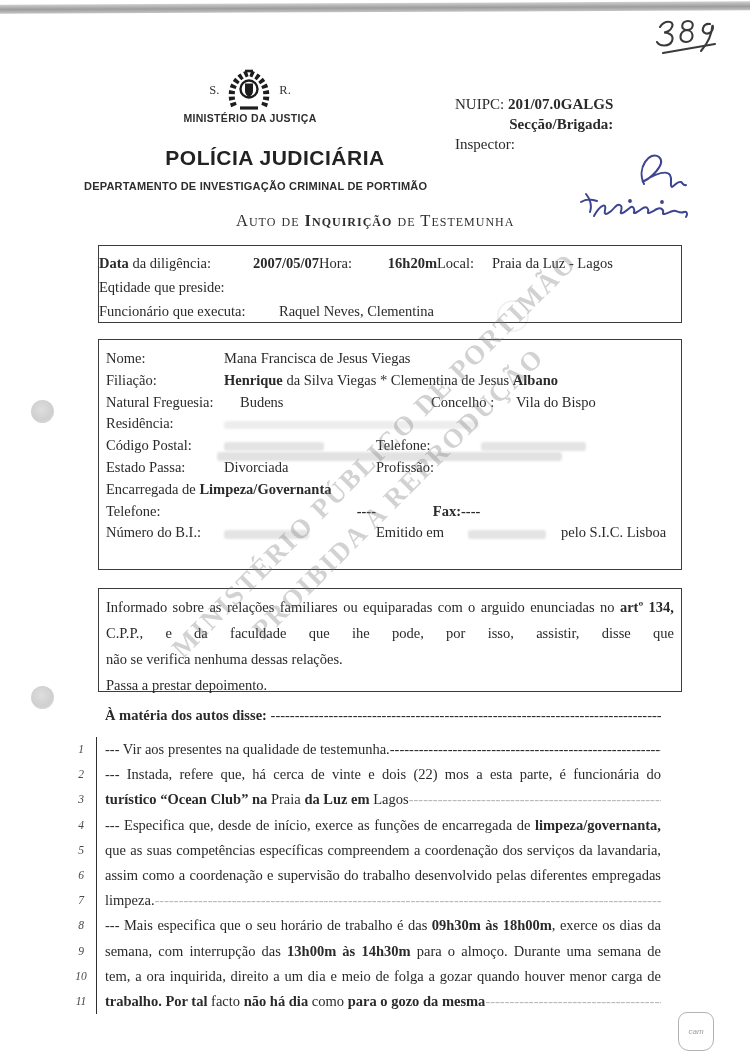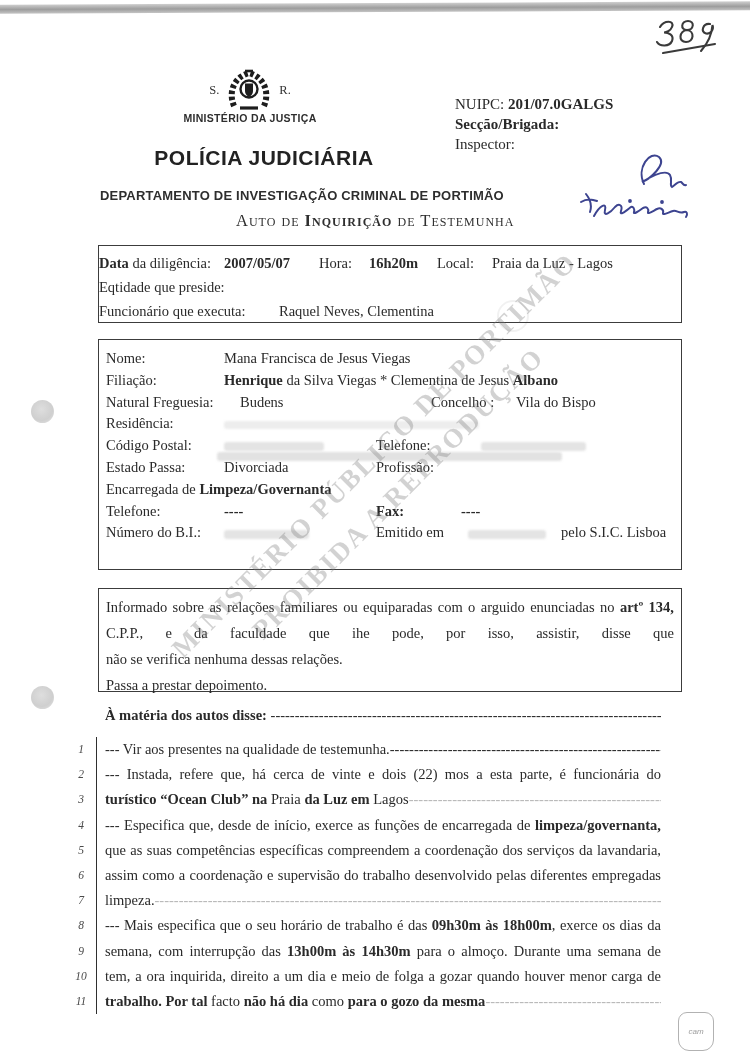--- a/index.html
+++ b/index.html
@@ -1,44 +1,44 @@
 <!DOCTYPE html>
 <html><head>
 <meta charset="utf-8">
 <style>
   html,body{margin:0;padding:0;}
   body{
     width:750px;height:1060px;position:relative;overflow:hidden;
     background:#fff;color:#2a2a2a;
     font-family:"Liberation Serif",serif;font-size:14.5px;
   }
-  .b{font-weight:bold;}
+  .b{font-weight:bold;text-align:right;}
   .faint{color:#b9b9b9;}
   
   #scan-top-bar{position:absolute;top:3px;left:-4px;width:760px;height:9px;
     background:linear-gradient(#cfcfcf,#9d9d9d 55%,#c4c4c4);transform:rotate(-0.25deg);}
   .punch{position:absolute;width:23px;height:23px;border-radius:50%;
     background:radial-gradient(circle at 45% 40%, #dedede 0%, #cfcfcf 60%, #e9e9e9 100%);
     filter:blur(0.4px);}
   #punch-top{left:31px;top:400px;}
   #punch-bottom{left:31px;top:686px;}
   #ring-artifact{position:absolute;left:497px;top:300px;width:28px;height:28px;border-radius:50%;
     border:2px solid rgba(0,0,0,0.055);}
   
   #crest-block{position:absolute;left:183px;top:68px;width:134px;text-align:center;}
   #crest-row{display:flex;align-items:center;justify-content:center;gap:7px;}
   .crest-letter{font-size:12.5px;color:#333;}
   #ministry{font-family:"Liberation Sans",sans-serif;font-weight:bold;
     font-size:10.5px;letter-spacing:0.3px;color:#2e2e2e;white-space:nowrap;}
   #case-block{position:absolute;left:455px;top:94px;line-height:20px;font-size:15px;}
-  #org-name{position:absolute;left:154px;top:146px;width:220px;text-align:center;
+  #org-name{position:absolute;left:165px;top:146px;width:220px;text-align:center;
     font-family:"Liberation Sans",sans-serif;font-weight:bold;font-size:21px;
     letter-spacing:0.5px;color:#222;white-space:nowrap;}
-  #dept-name{position:absolute;left:100px;top:180px;font-family:"Liberation Sans",sans-serif;
-    font-weight:bold;font-size:13px;letter-spacing:0.2px;color:#2e2e2e;white-space:nowrap;margin-top:8px;}
+  #dept-name{position:absolute;left:84px;top:180px;font-family:"Liberation Sans",sans-serif;
+    font-weight:bold;font-size:11px;letter-spacing:0.2px;color:#2e2e2e;white-space:nowrap;}
   #doc-title{position:absolute;left:236px;top:211px;font-size:16.5px;letter-spacing:1px;
     font-variant:small-caps;white-space:nowrap;color:#2f2f2f;}
   #signature{position:absolute;left:580px;top:148px;}
   #page-number{position:absolute;left:650px;top:16px;}
   
   .frame{position:absolute;left:98px;width:584px;border:1.5px solid #3c3c3c;
     box-sizing:border-box;background:transparent;}
   #box-diligence{top:245px;height:78px;padding:5px 0;line-height:24px;}
   #box-witness{top:339px;height:231px;padding:8px 7px;line-height:21.8px;}
   #box-notice{top:588px;height:104px;padding:5px 7px;}

